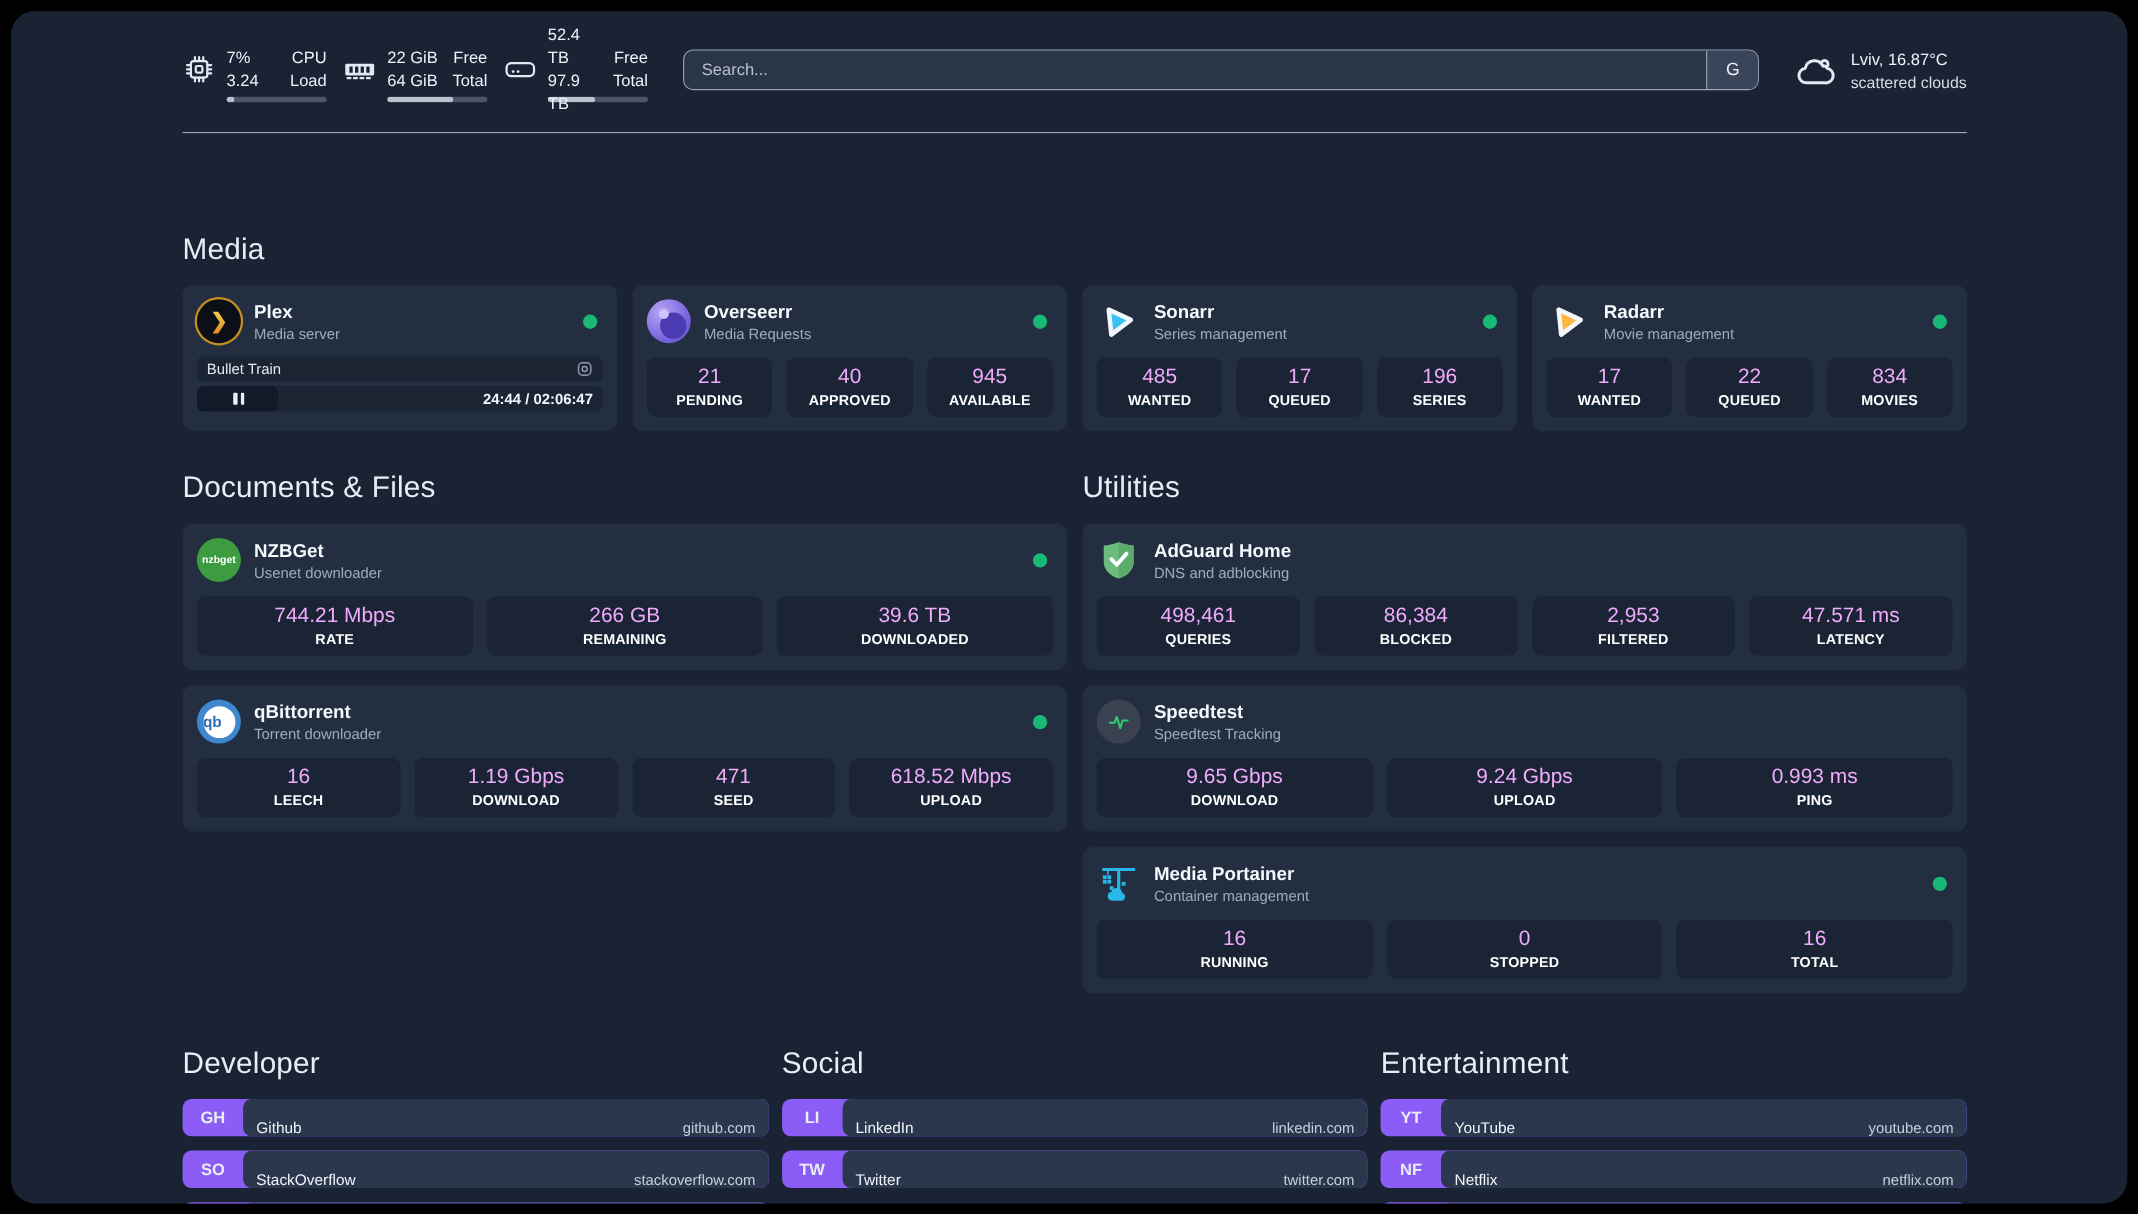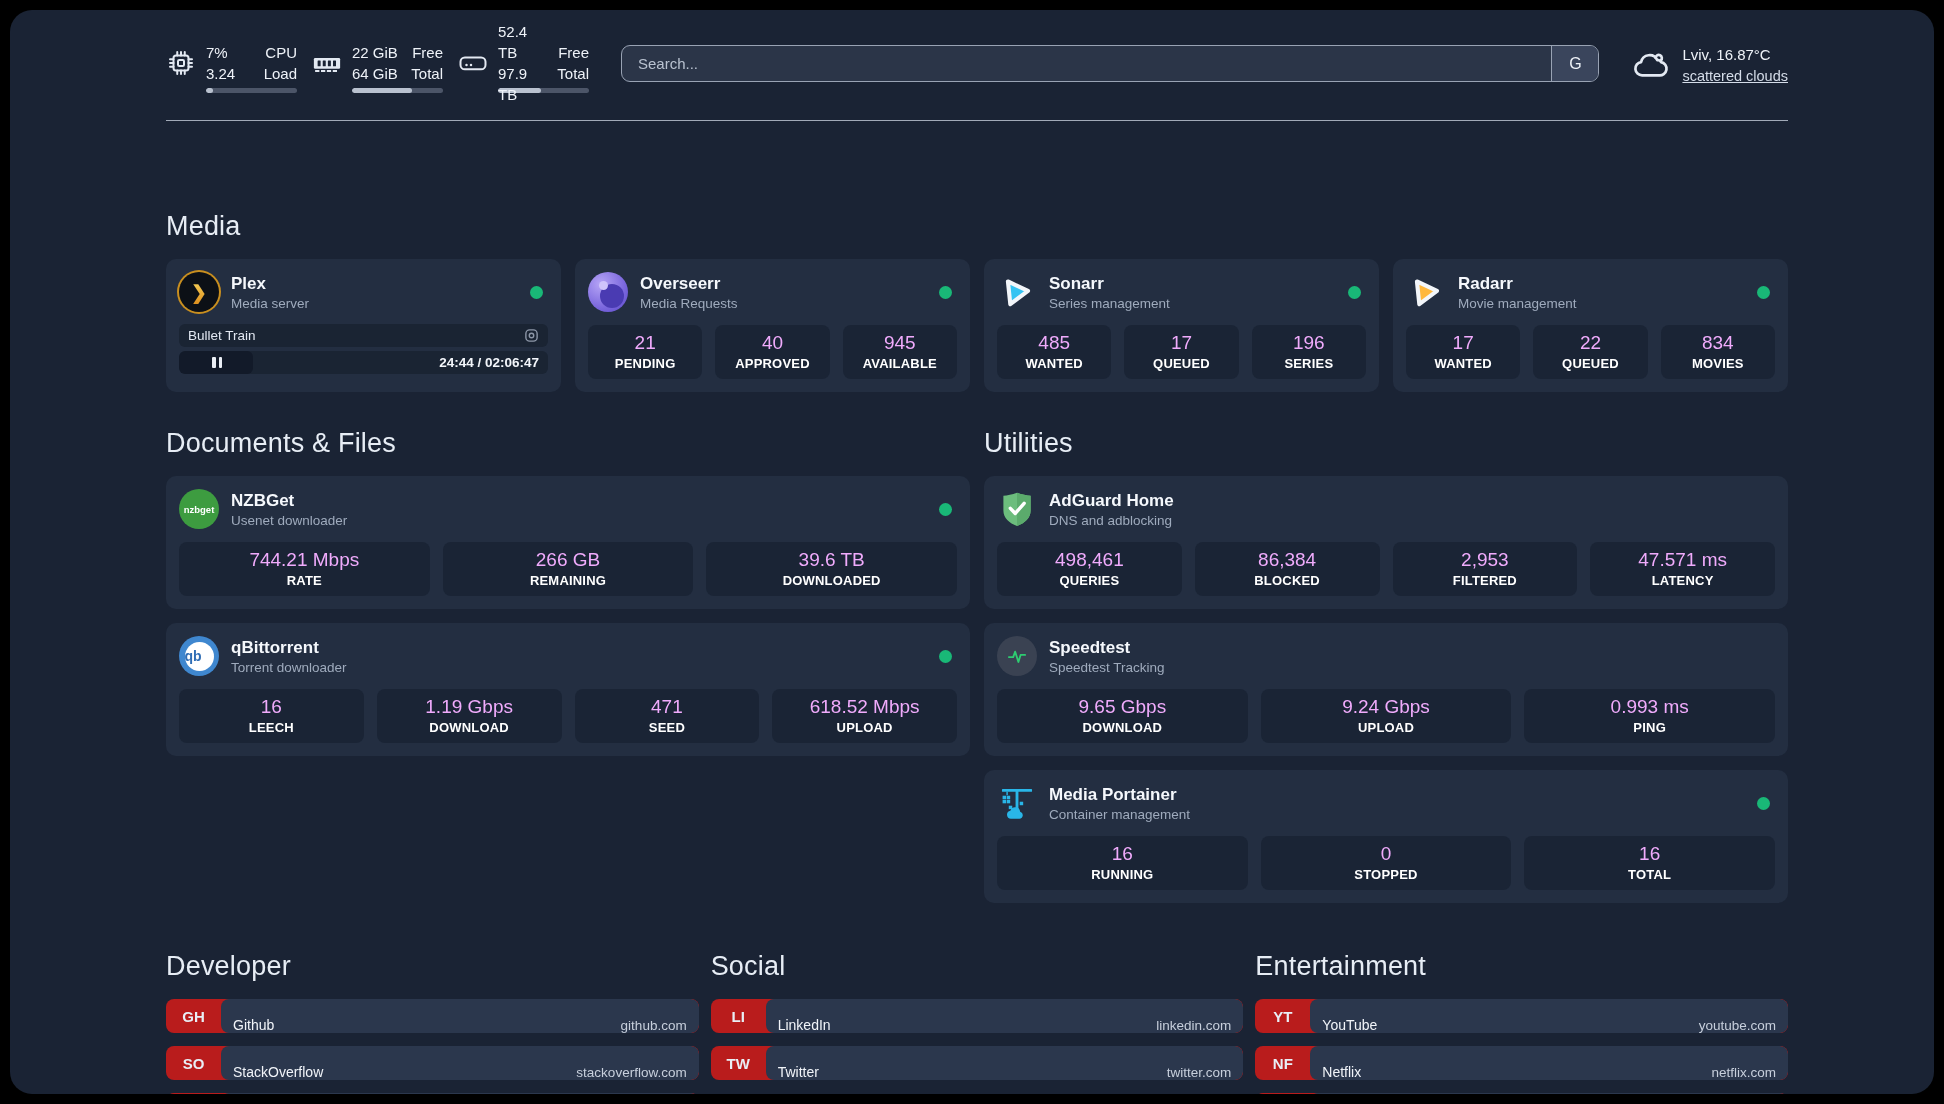--- a/index.html
+++ b/index.html
@@ -24,21 +24,21 @@
 
   .search { flex:1; margin:3px 32px 0 32px; height:37px; display:flex; align-items:stretch;
             border:1px solid #99a3b4; border-radius:9px; background:#2b3548; overflow:hidden; }
   .search input { flex:1; border:none; outline:none; background:transparent; color:#eef2f8; font-size:15px; padding:0 16px; font-family:inherit; }
   .search input::placeholder { color:#b9c2d0; }
   .gbtn { width:47px; display:flex; align-items:center; justify-content:center; border-left:1px solid #99a3b4;
           background:#3a455c; color:#eef2f8; font-size:16px; cursor:pointer; }
 
   .weather { display:flex; align-items:center; gap:13px; color:#eef2f8; margin-top:2px; }
   .weather .lines { font-size:15px; line-height:1.45; }
-  .weather .cond { color:#d4dce8; font-size:14.5px;text-decoration:underline; }
+  .weather .cond { color:#d4dce8; font-size:14.5px; }
 
   .divider { height:1px; background:#c4ccd9; opacity:.8; margin-top:27px; }
 
   
   h2 { font-size:27px; font-weight:500; color:#e7edf5; letter-spacing:.2px; }
   .sec-media h2 { margin-top:90px; }
   .grid4 { margin-top:17px; display:grid; grid-template-columns:repeat(4,1fr); gap:14px; }
 
   .card { background:#232e41; border-radius:10px; padding:13px; }
   .card-head { display:flex; align-items:center; gap:12px; }
@@ -66,21 +66,21 @@
   .ptime { position:relative; margin-left:auto; margin-right:9px; font-size:13.5px; font-weight:700; color:#f3f6fb; }
 
   .twocol { display:grid; grid-template-columns:1fr 1fr; gap:14px; }
   .twocol h2 { margin-top:36px; }
   .col .card { margin-top:14px; }
   .col .card:first-of-type { margin-top:17px; }
 
   
   .threecol { display:grid; grid-template-columns:1fr 1fr 1fr; gap:12px; margin-top:48px; }
   .link-rows { margin-top:17px; display:flex; flex-direction:column; gap:13px; }
-  .link-row { display:flex; align-items:stretch; height:34px; background:#b91c1c; border-radius:8px; overflow:hidden; cursor:pointer; }
+  .link-row { display:flex; align-items:stretch; height:34px; background:#8b5cf6; border-radius:8px; overflow:hidden; cursor:pointer; }
   .tag { width:55px; display:flex; align-items:center; justify-content:center; font-size:15px; font-weight:600; color:#e9eef5; flex:none; }
   .pill { flex:1; background:#2b374d; border-radius:8px; display:flex; align-items:flex-end; padding:0 12px; }
   .lname { font-size:14px; color:#f1f4f9; }
   .lurl { margin-left:auto; font-size:13.5px; color:#c7cfdc; }
 
   
   .ic-plex { border-radius:50%; background:#0c1016; box-shadow:0 0 0 2px #c98f1f; font-size:19px; font-weight:800; }
   .ic-plex span { background:linear-gradient(180deg,#f6d25a,#dd8f1e); -webkit-background-clip:text; background-clip:text; color:transparent; }
   .ic-overseerr { border-radius:50%; background:radial-gradient(circle at 32% 30%, #b6a5f6, #7a66dd 62%, #5a49c7); overflow:hidden; }
   .ovr-inner { position:absolute; width:24px; height:24px; border-radius:50%; right:4px; bottom:4px; }

